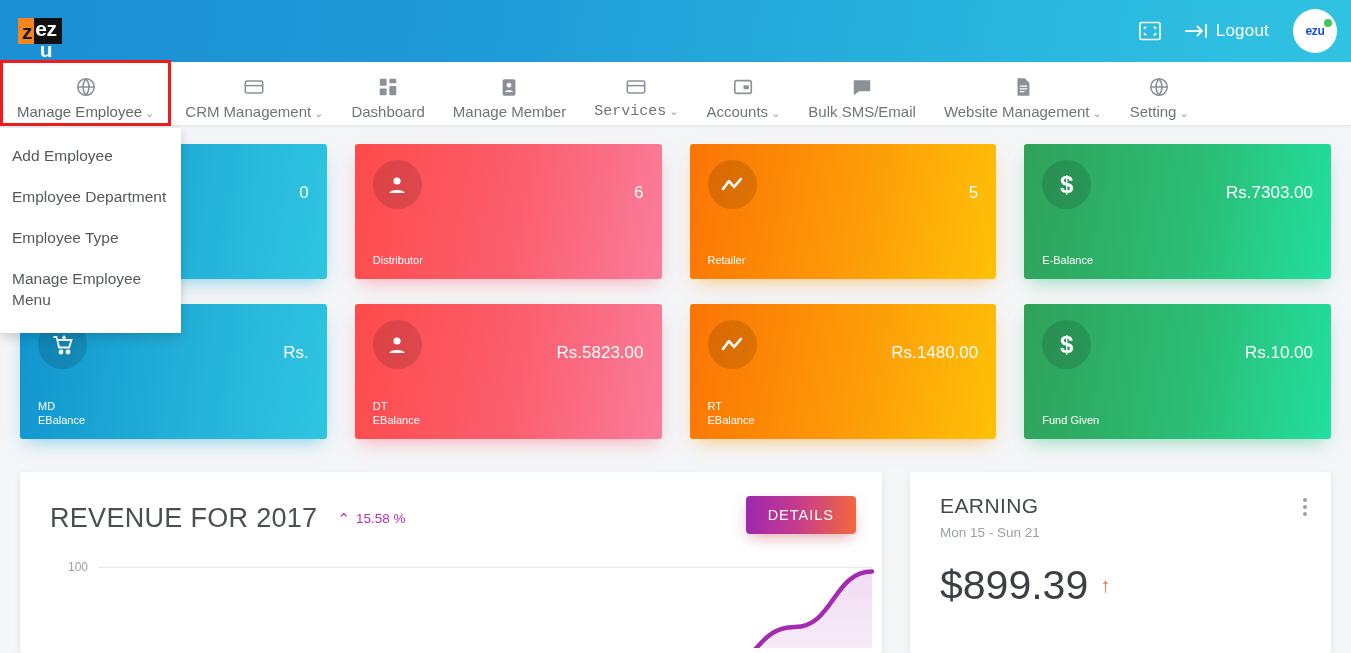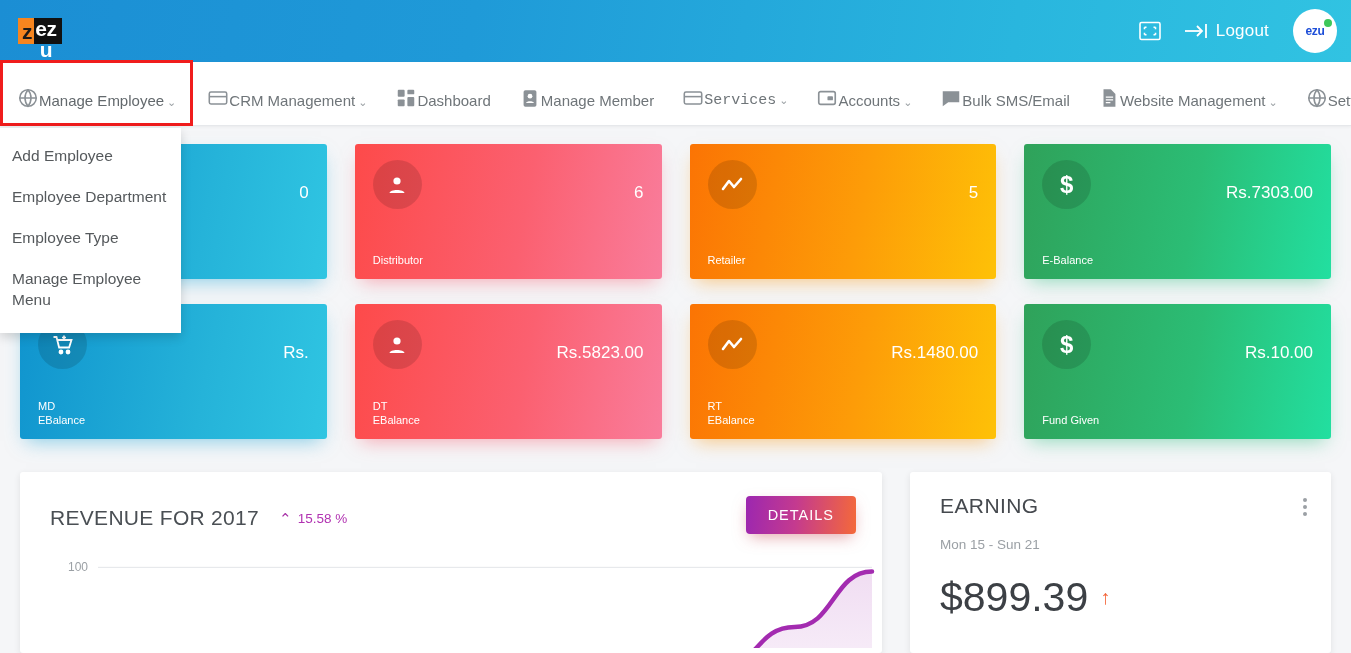--- a/index.html
+++ b/index.html
@@ -53,21 +53,21 @@
   }
 
   
   .navbar {
     position: absolute; left: 0; top: 62px; width: 1351px; height: 64px;
     background: #ffffff; display: flex; align-items: flex-start;
     border-bottom: 1px solid #e6e8eb;
     box-shadow: 0 1px 3px rgba(0,0,0,.05);
   }
   .nav-item {
-    display: flex; flex-direction: row; align-items: center; justify-content: center;
+    display: flex; flex-direction: column; align-items: center; justify-content: center;
     padding: 9px 14px 0 14px; height: 62px; cursor: pointer; position: relative;
   }
   .nav-item .nav-icon { color: #8b9196; height: 22px; display: flex; align-items: center; }
   .nav-item .nav-label {
     margin-top: 5px; font-size: 15px; color: #6f7579; white-space: nowrap;
   }
   .nav-item .caret { font-size: 11px; color: #9aa0a4; margin-left: 3px; }
   .nav-item.active { border: 3px solid #f01c1c; background: #fff; height: 66px; margin-top:-2px;}
   .nav-item.active .nav-label { color: #63696d; }
 
@@ -124,38 +124,38 @@
     padding: 0 20px; display: flex; gap: 28px;
   }
   .panel {
     background: #ffffff; border-radius: 3px; box-shadow: 0 2px 7px rgba(0,0,0,.09);
     position: relative; overflow: hidden;
   }
   .panel.revenue { width: 862px; }
   .panel.earning { flex: 1; }
 
   .rev-head { display: flex; align-items: center; padding: 30px 26px 0 30px; }
-  .rev-title { font-size: 21px; color: #4a4f54; letter-spacing: .3px; }
+  .rev-title { font-size: 27px; color: #4a4f54; letter-spacing: .3px; }
   .rev-delta { display: flex; align-items: center; gap: 6px; margin-left: 20px; }
   .rev-delta .up-caret { color: #a52ea5; font-size: 15px; line-height: 1; }
   .rev-delta .pct { color: #b132b1; font-size: 13.5px; }
   .details-btn {
     margin-left: auto; margin-top: -6px;
     background: linear-gradient(95deg,#9c27b0 0%,#c43a8f 45%,#f4693a 100%);
     color: #fff; border: none; border-radius: 4px;
     padding: 11px 22px; font-size: 14.5px; letter-spacing: 1px; cursor: pointer;
     box-shadow: 0 6px 16px -4px rgba(200,80,90,.55);
   }
 
   .chart-area { position: relative; margin-top: 14px; height: 100px; }
   .chart-area svg { display: block; }
 
   .earn-body { padding: 22px 24px 0 30px; position: relative; }
   .earn-title { font-size: 21px; color: #45494e; letter-spacing: .4px; }
-  .earn-sub { font-size: 13.5px; color: #9ba0a5; margin-top: 19px; }
+  .earn-sub { font-size: 13.5px; color: #9ba0a5; margin-top: 7px; }
   .earn-amount {
     margin-top: 22px; font-size: 41px; color: #3c4045; font-weight: normal;
     display: flex; align-items: center; gap: 12px;
   }
   .earn-amount .arrow-up { font-size: 20px; color: #f4663a; }
   .kebab {
     position: absolute; right: 24px; top: 26px;
     display: flex; flex-direction: column; gap: 3px; cursor: pointer;
   }
   .kebab span { width: 4px; height: 4px; border-radius: 50%; background: #9ba0a5; }

